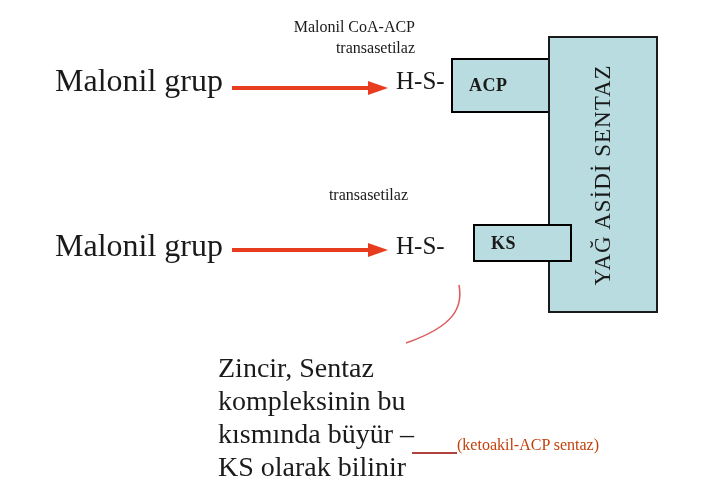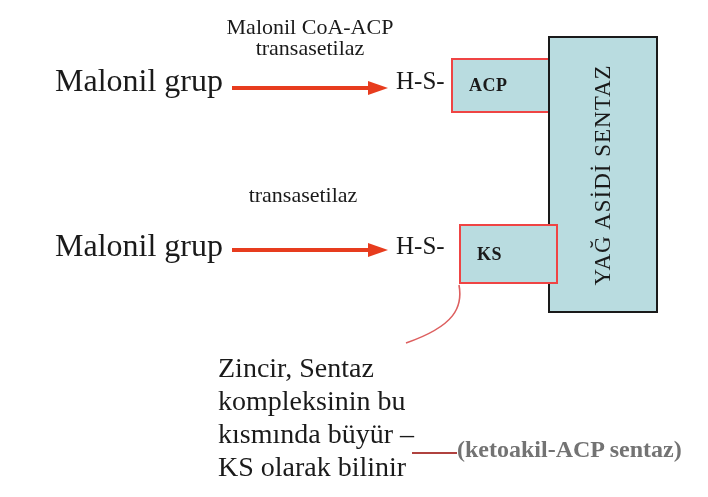--- a/index.html
+++ b/index.html
@@ -11,41 +11,41 @@
     font-family: "Liberation Serif", serif;
     color: #1a1a1a;
     overflow: hidden;
   }
   .abs { position: absolute; }
 
   .substrate { font-size: 32px; white-space: nowrap; }
   .substrate-1 { left: 55px; top: 62px; }
   .substrate-2 { left: 55px; top: 227px; }
 
-  .enzyme { font-size: 22px; line-height: 21px; text-align: center; width: 210px; white-space: nowrap; }
+  .enzyme { font-size: 16px; line-height: 21px; text-align: right; width: 210px; white-space: nowrap; }
   .enzyme-1 { left: 205px; top: 16px; }
   .enzyme-2 { left: 198px; top: 184px; }
 
   .arrow-svg { width: 160px; height: 18px; display: block; }
   .arrow-1 { left: 230px; top: 79px; }
   .arrow-2 { left: 230px; top: 241px; }
 
   .thiol { font-size: 25px; white-space: nowrap; }
   .thiol-1 { left: 396px; top: 67px; }
   .thiol-2 { left: 396px; top: 232px; }
 
   .domain-box {
     background: #b9dce0;
-    border: 2px solid #ef4444;
+    border: 2px solid #000000;
     display: flex;
     align-items: center;
     box-sizing: border-box;
   }
   .acp-box { left: 451px; top: 58px; width: 99px; height: 55px; }
-  .ks-box  { left: 459px; top: 224px; width: 99px; height: 60px; }
+  .ks-box  { left: 473px; top: 224px; width: 99px; height: 38px; }
   .domain-label { font-weight: bold; font-size: 18px; padding-left: 16px; letter-spacing: 0.5px; }
 
   .synthase-box {
     left: 548px; top: 36px; width: 110px; height: 277px;
     background: #b9dce0;
     border: 2px solid #1a1a1a;
     box-sizing: border-box;
     display: flex;
     align-items: center;
     justify-content: center;
@@ -56,21 +56,21 @@
     font-size: 23px;
     letter-spacing: 1px;
   }
 
   .curve-svg { left: 398px; top: 282px; width: 70px; height: 66px; }
 
   .note { left: 218px; top: 329px; font-size: 28px; line-height: 33px; white-space: nowrap; margin-top: 22px; }
 
   .dash-line { left: 412px; top: 452px; width: 45px; height: 2px; background: #b0423f; }
 
-  .blue-note { left: 457px; top: 436px; font-size: 24px; color: #737373; white-space: nowrap; font-weight: bold; }
+  .blue-note { left: 457px; top: 436px; font-size: 16px; color: #c2410c; white-space: nowrap; }
 </style>
 </head>
 <body>
 
 <div class="canvas">
 
   <div class="abs substrate substrate-1">Malonil grup</div>
 
   <div class="abs enzyme enzyme-1">
     <div>Malonil CoA-ACP</div>

